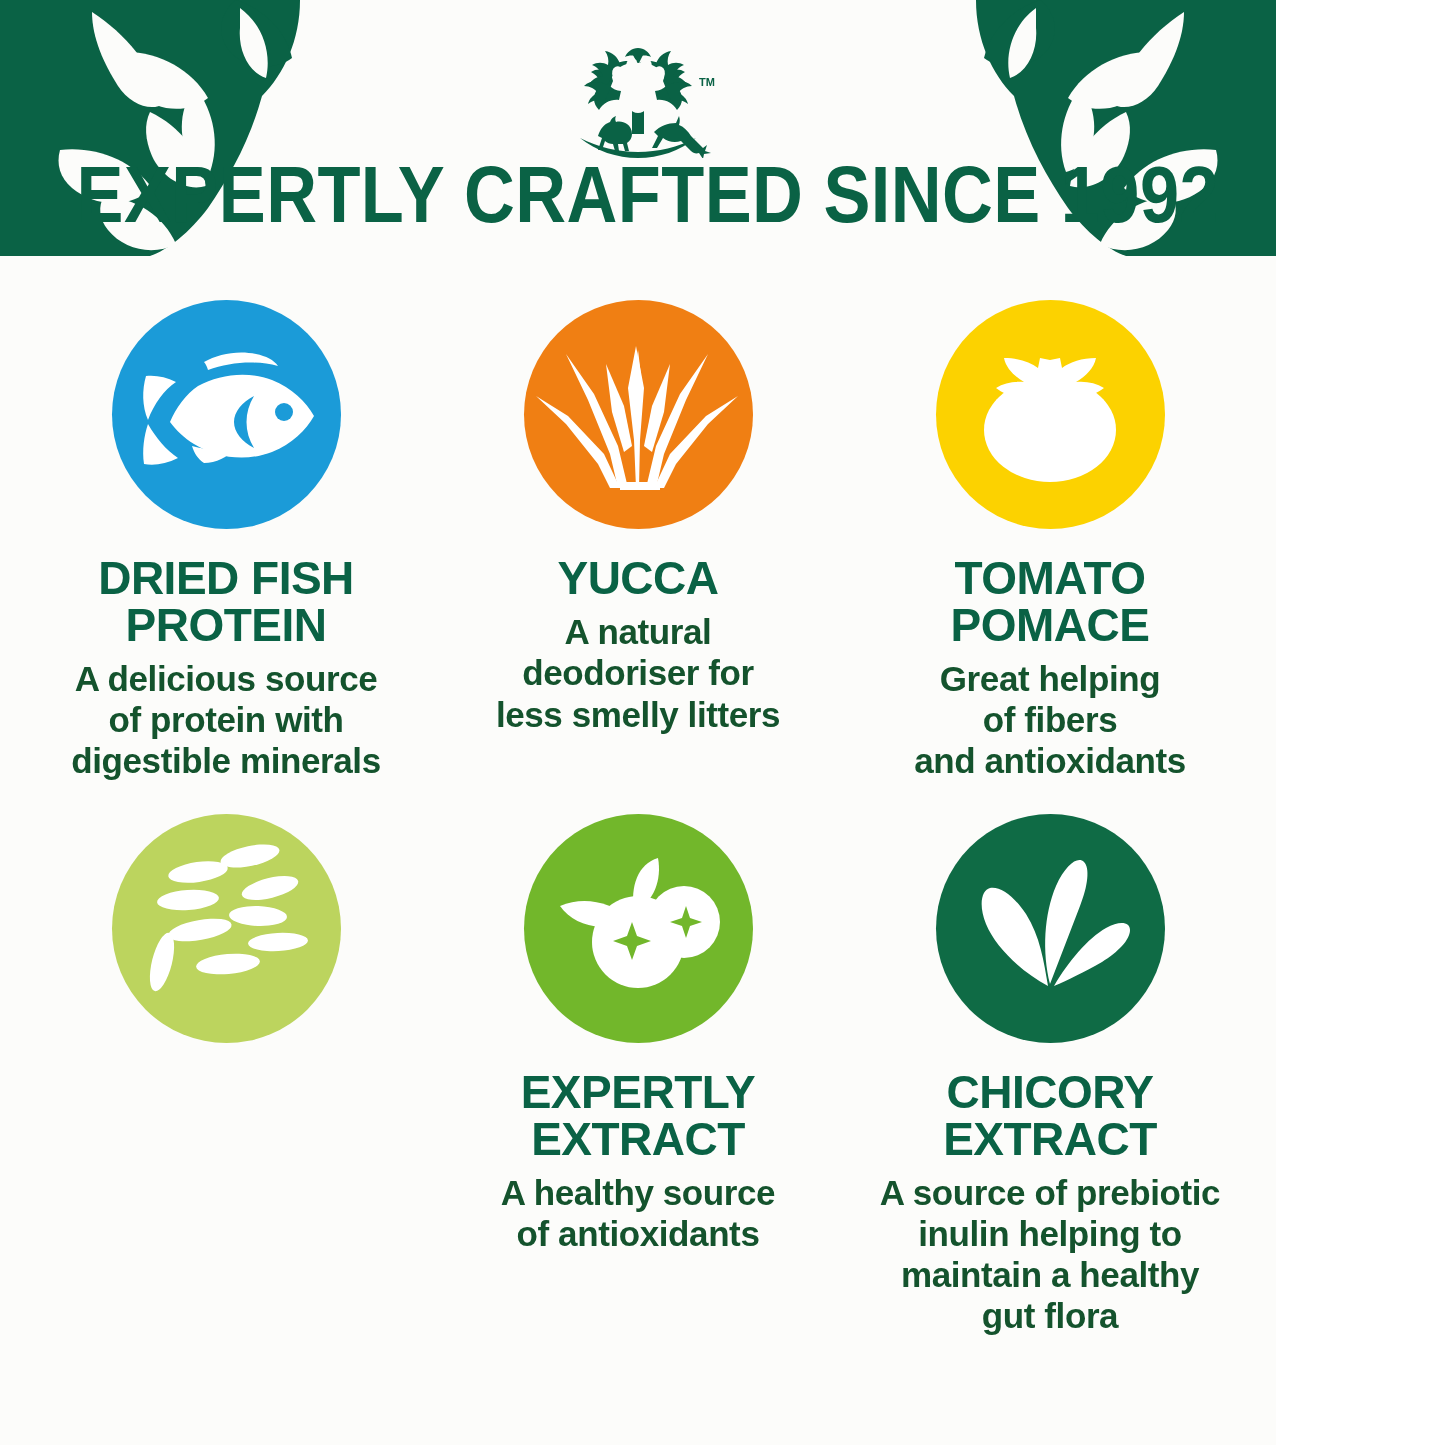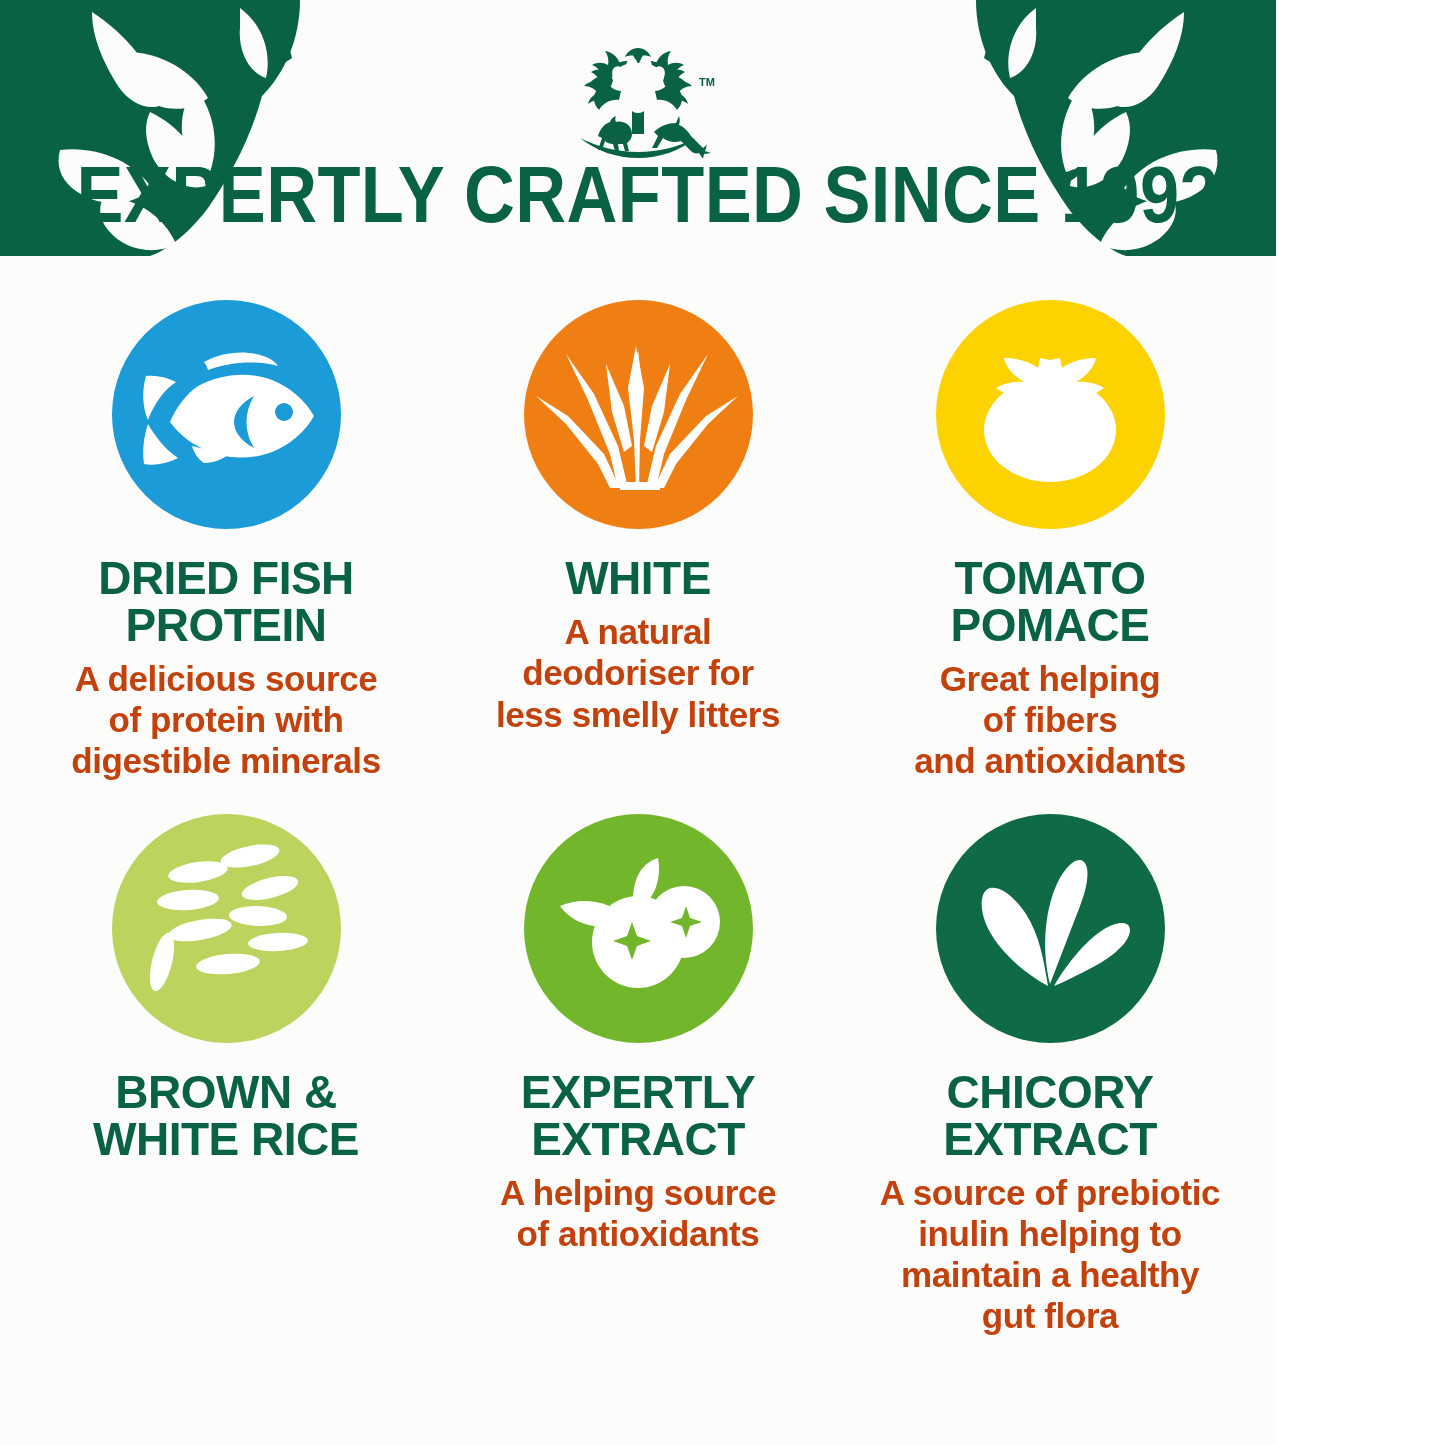--- a/index.html
+++ b/index.html
@@ -88,21 +88,21 @@
     margin-top: 26px;
     color: #0a6245;
     font-weight: 700;
     font-size: 46px;
     line-height: 1.02;
     letter-spacing: -0.5px;
     white-space: pre-line;
   }
   .cell-desc {
     margin-top: 9px;
-    color: #c2410c;
+    color: #14532d;
     font-weight: 700;
     font-size: 35px;
     line-height: 1.18;
     letter-spacing: -0.4px;
     white-space: pre-line;
   }
 </style>
 </head>
 <body>
 
@@ -198,21 +198,21 @@
             <path d="M122 188 l10 -42 l24 -52 l28 -40 l-22 46 l-22 54 l-8 34 z"></path>
             <path d="M96 188 l-16 -34 l-36 -38 l-32 -20 l30 28 l32 40 l12 24 z"></path>
             <path d="M130 188 l16 -34 l36 -38 l32 -20 l-30 28 l-32 40 l-12 24 z"></path>
             <path d="M108 146 l-8 -40 l-18 -42 l6 48 l12 40 z"></path>
             <path d="M120 146 l8 -40 l18 -42 l-6 48 l-12 40 z"></path>
             <path d="M114 120 l-4 -36 l4 -34 l4 34 z"></path>
             <path d="M96 182 h40 v8 h-40 z"></path>
           </g>
         </svg>
       </div>
-      <div class="cell-title">WHITE</div>
+      <div class="cell-title">YUCCA</div>
       <div class="cell-desc">A natural
 deodoriser for
 less smelly litters</div>
     </div>
 
     <div class="cell">
       <div class="badge" style="background:#fcd200">
         <svg viewBox="0 0 229 229" xmlns="http://www.w3.org/2000/svg" aria-hidden="true">
           <g fill="#ffffff">
             <ellipse cx="114" cy="130" rx="66" ry="52"></ellipse>
@@ -237,43 +237,41 @@
             <ellipse cx="158" cy="74" rx="29" ry="10" transform="rotate(-14 158 74)"></ellipse>
             <ellipse cx="76" cy="86" rx="31" ry="10" transform="rotate(-4 76 86)"></ellipse>
             <ellipse cx="146" cy="102" rx="29" ry="10" transform="rotate(2 146 102)"></ellipse>
             <ellipse cx="88" cy="116" rx="32" ry="10" transform="rotate(-10 88 116)"></ellipse>
             <ellipse cx="166" cy="128" rx="30" ry="9" transform="rotate(-3 166 128)"></ellipse>
             <ellipse cx="116" cy="150" rx="32" ry="10" transform="rotate(-5 116 150)"></ellipse>
             <ellipse cx="50" cy="148" rx="10" ry="30" transform="rotate(14 50 148)"></ellipse>
           </g>
         </svg>
       </div>
-      <div class="cell-title">BROWN &amp;
-WHITE RICE</div>
     </div>
 
     <div class="cell">
       <div class="badge" style="background:#72b72b">
         <svg viewBox="0 0 229 229" xmlns="http://www.w3.org/2000/svg" aria-hidden="true">
           <g fill="#ffffff">
             <circle cx="114" cy="128" r="46"></circle>
             <circle cx="160" cy="108" r="36"></circle>
             <path d="M110 98 c-4 -26 4 -48 24 -54 c4 22 -4 44 -24 54 z"></path>
             <path d="M106 104 c-20 -16 -46 -22 -70 -12 c14 20 44 28 70 12 z"></path>
             <path d="M142 132 c-14 6 -28 4 -38 -4 c12 -8 28 -8 38 4 z"></path>
           </g>
           <g fill="#72b72b">
             <path d="M108 108 l5 14 l14 5 l-14 5 l-5 14 l-5 -14 l-14 -5 l14 -5 z"></path>
             <path d="M162 92 l4 12 l12 4 l-12 4 l-4 12 l-4 -12 l-12 -4 l12 -4 z"></path>
           </g>
         </svg>
       </div>
       <div class="cell-title">EXPERTLY
 EXTRACT</div>
-      <div class="cell-desc">A helping source
+      <div class="cell-desc">A healthy source
 of antioxidants</div>
     </div>
 
     <div class="cell">
       <div class="badge" style="background:#0f6b45">
         <svg viewBox="0 0 229 229" xmlns="http://www.w3.org/2000/svg" aria-hidden="true">
           <g fill="#ffffff">
             <path d="M114 170 c-8 -32 -6 -70 6 -98 c10 -22 22 -30 28 -24 c6 6 4 24 -4 44 c-10 26 -20 52 -30 78 z"></path>
             <path d="M112 172 c-26 -14 -52 -38 -62 -62 c-8 -20 -4 -34 4 -36 c10 -2 24 8 36 26 c14 22 18 48 22 72 z"></path>
             <path d="M118 172 c14 -24 34 -48 52 -58 c14 -8 24 -6 24 2 c0 10 -12 22 -28 32 c-18 10 -34 18 -48 24 z"></path>

